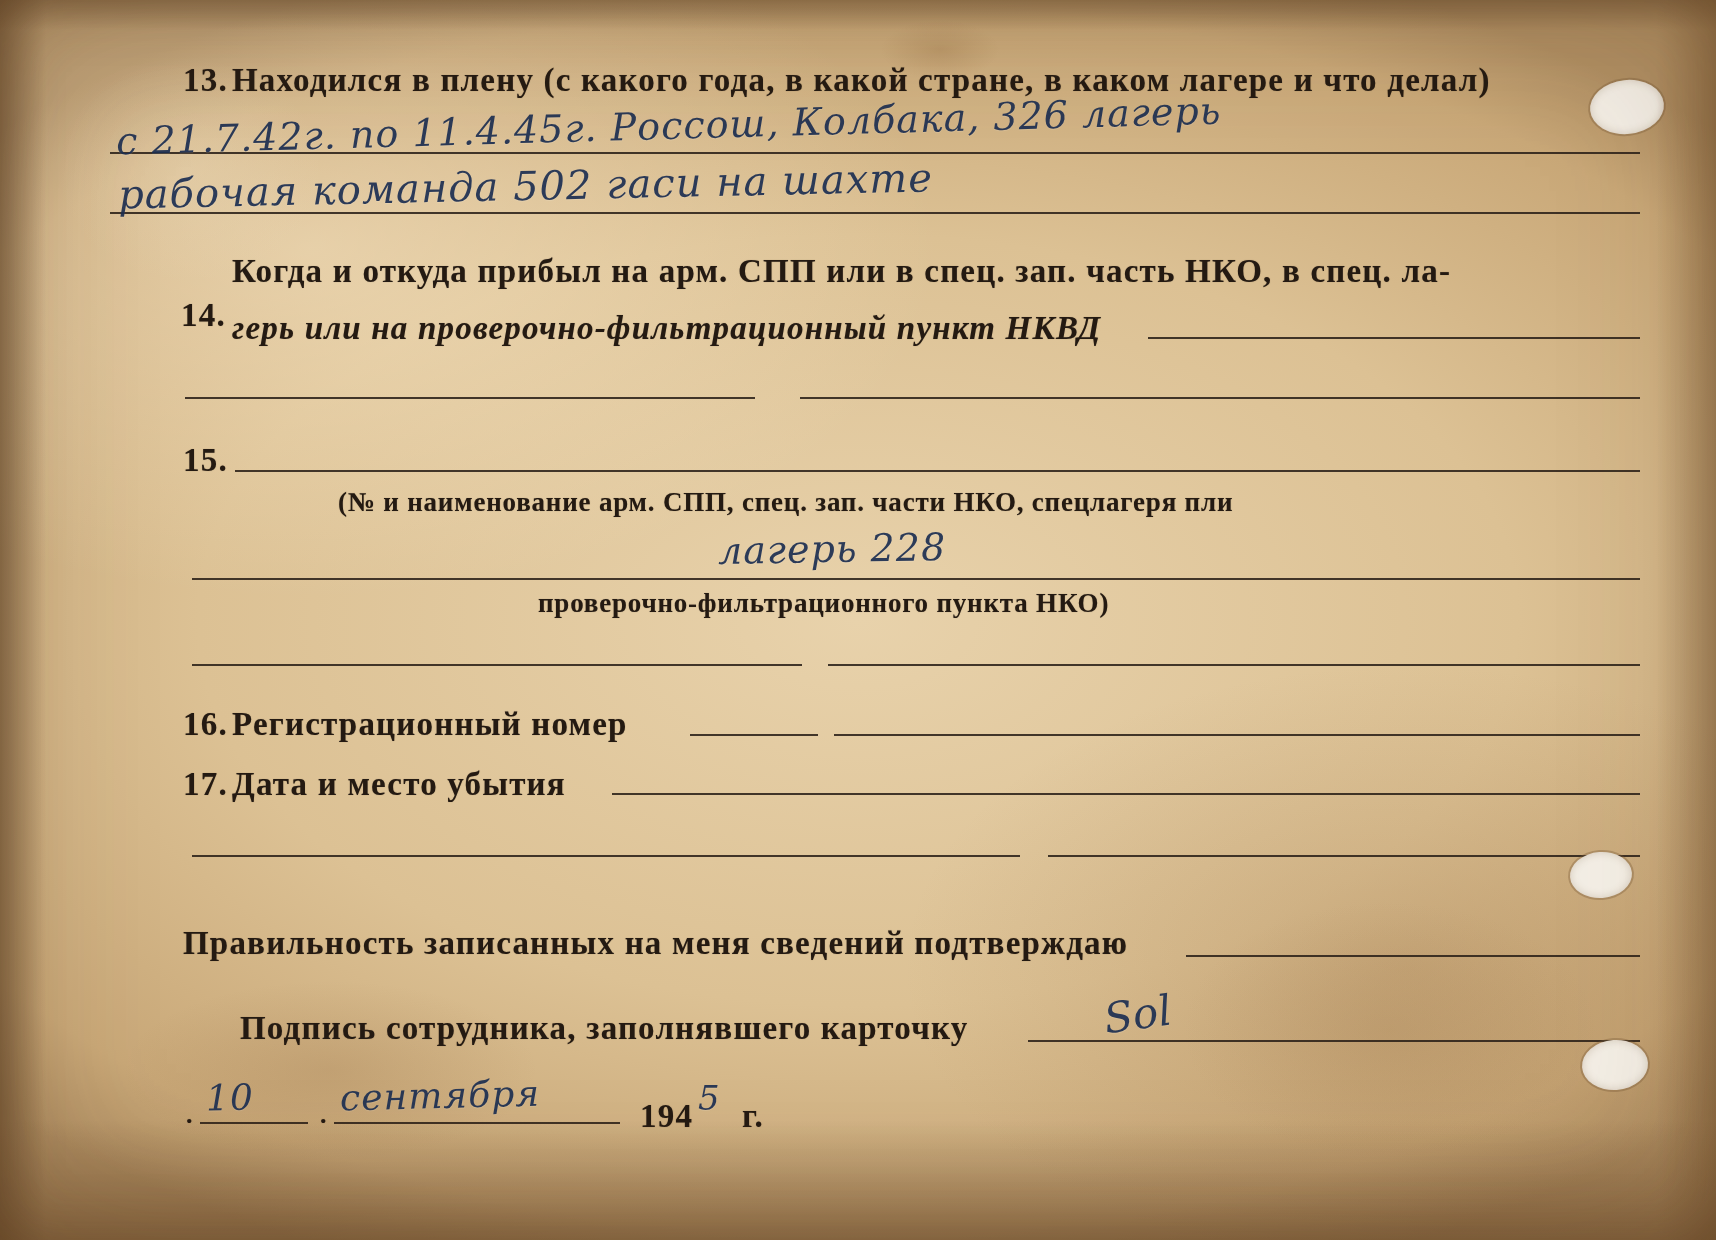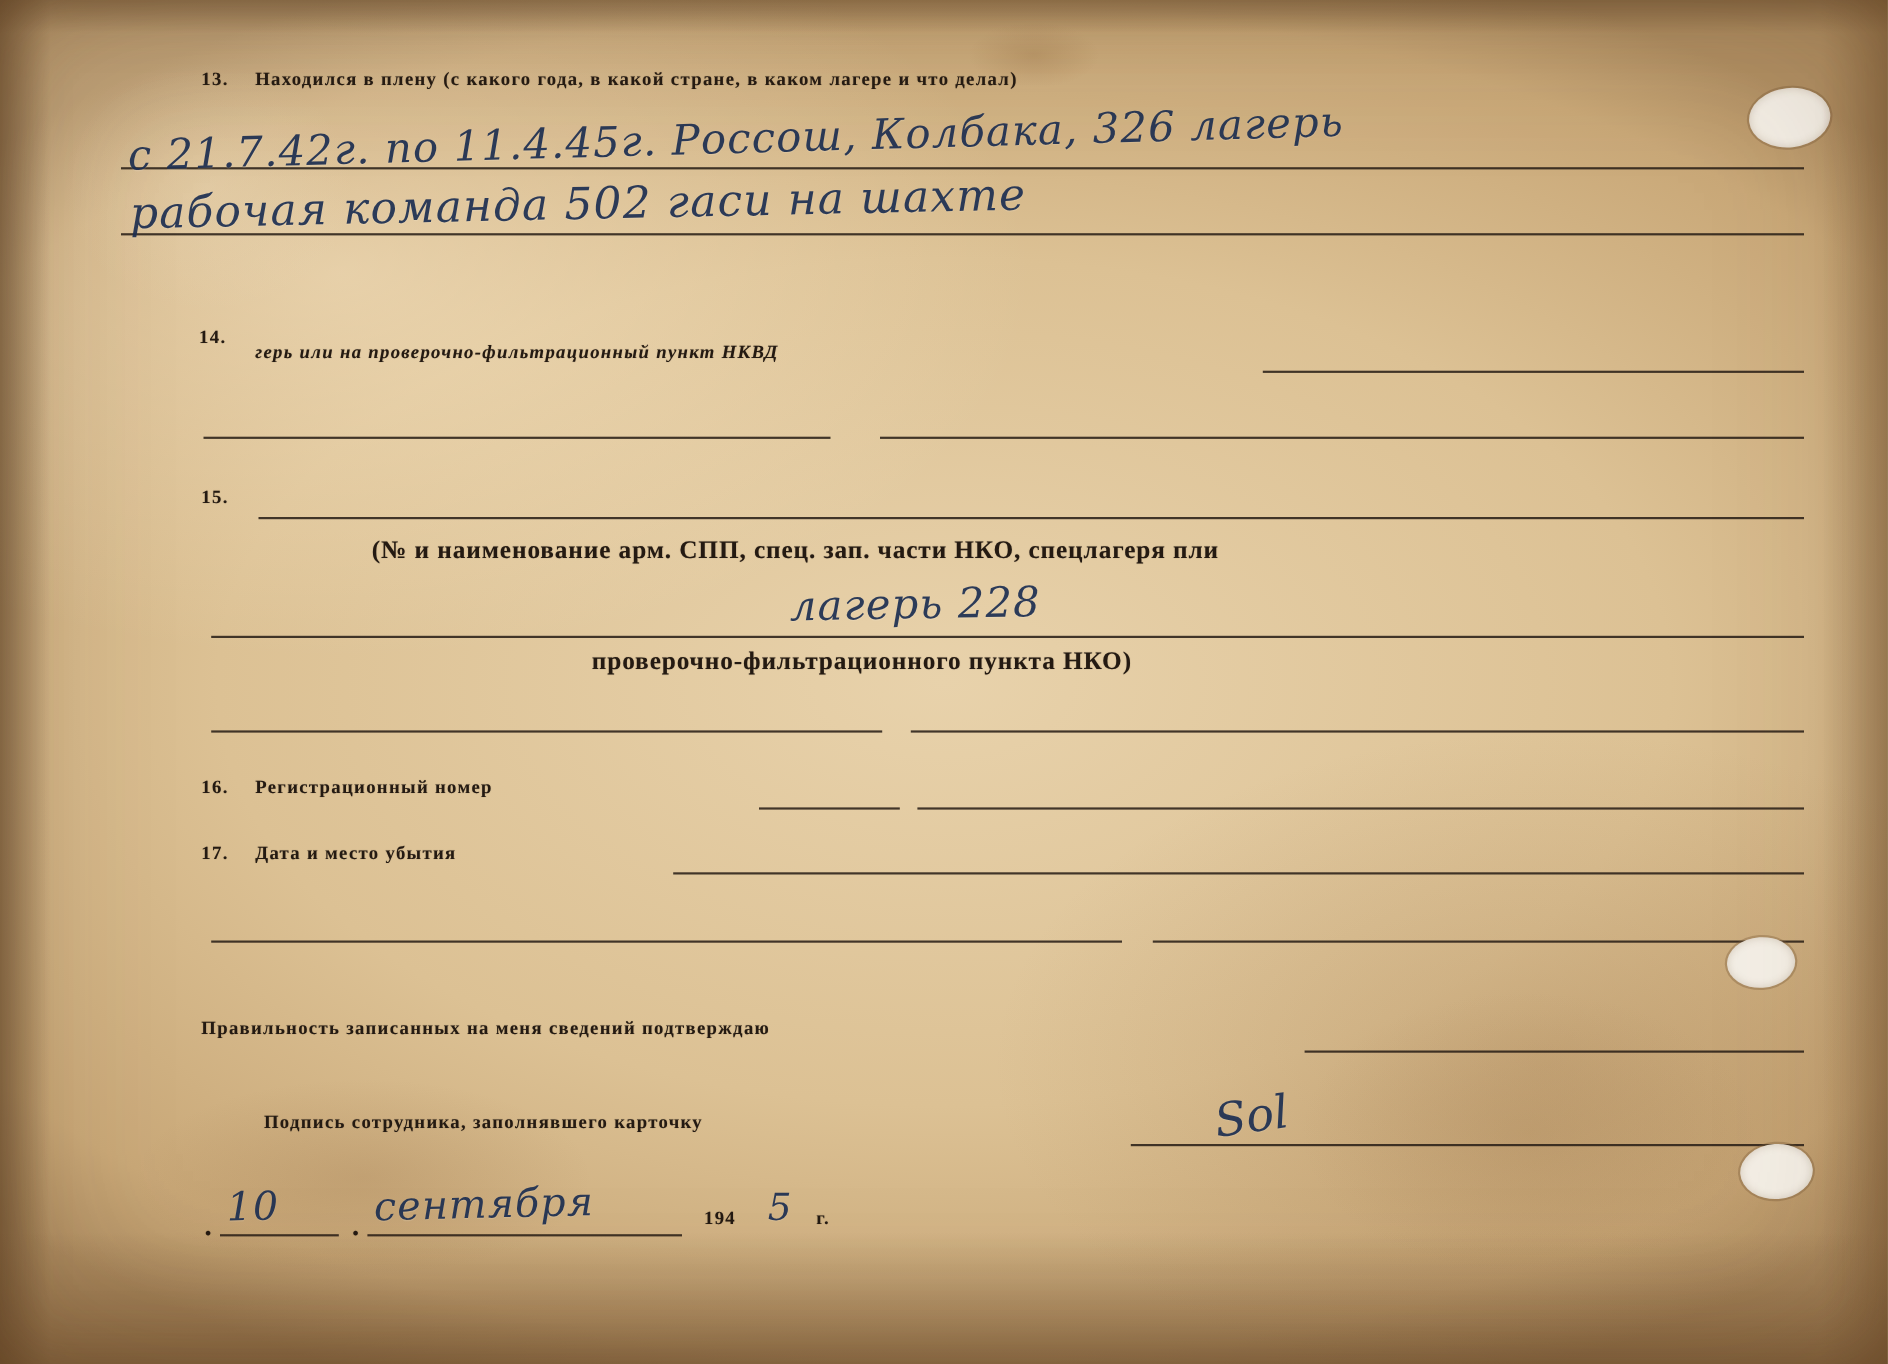--- a/index.html
+++ b/index.html
@@ -83,26 +83,26 @@
     position: absolute;
     left: 0; top: 0;
     width: 1716px; height: 1240px;
   }
 
   .ptext {
     position: absolute;
     color: #241a12;
     font-family: "Liberation Serif", serif;
     font-weight: bold;
-    font-size: 17px;
+    font-size: 33px;
     letter-spacing: 1.2px;
     white-space: nowrap;
     text-shadow: 0 0 1px rgba(40,28,18,0.35);
   }
-  .ptext.small { font-size: 23px; letter-spacing: 0.8px; }
+  .ptext.small { font-size: 27px; letter-spacing: 0.8px; }
 
   .rule {
     position: absolute;
     height: 0;
     border-top: 2px solid #2a2018;
     opacity: 0.88;
   }
 
   .hw {
     position: absolute;
@@ -134,20 +134,21 @@
     <div class="ptext" style="left:183px; top:62px;">13.</div>
     <div class="ptext" style="left:232px; top:62px;">Находился в плену (с какого года, в какой стране, в каком лагере и что делал)</div>
 
     <div class="rule" style="left:110px; top:152px; width:1530px;"></div>
     <div class="hw hw-1" style="left:116px; top:104px;">с 21.7.42г.  по 11.4.45г.  Россош,  Колбака,  326 лагерь</div>
 
     <div class="rule" style="left:110px; top:212px; width:1530px;"></div>
     <div class="hw hw-2" style="left:118px; top:163px;">рабочая команда   502 гаси      на шахте</div>
 
     <div class="ptext" style="left:181px; top:253px;margin-top:44px;">14.</div>
+    <div class="ptext" style="left:232px; top:253px;">Когда и откуда прибыл на арм. СПП  или в спец. зап.  часть НКО, в спец. ла-</div>
     <div class="ptext" style="left:232px; top:310px;font-style:italic;">герь или на проверочно-фильтрационный пункт НКВД</div>
     <div class="rule" style="left:1148px; top:337px; width:492px;"></div>
     <div class="rule" style="left:185px; top:397px; width:570px;"></div>
     <div class="rule" style="left:800px; top:397px; width:840px;"></div>
 
     <div class="ptext" style="left:183px; top:442px;">15.</div>
     <div class="rule" style="left:235px; top:470px; width:1405px;"></div>
     <div class="ptext small" style="left:338px; top:487px;">(№ и наименование арм. СПП, спец. зап. части НКО, спецлагеря пли</div>
 
     <div class="rule" style="left:192px; top:578px; width:1448px;"></div>

